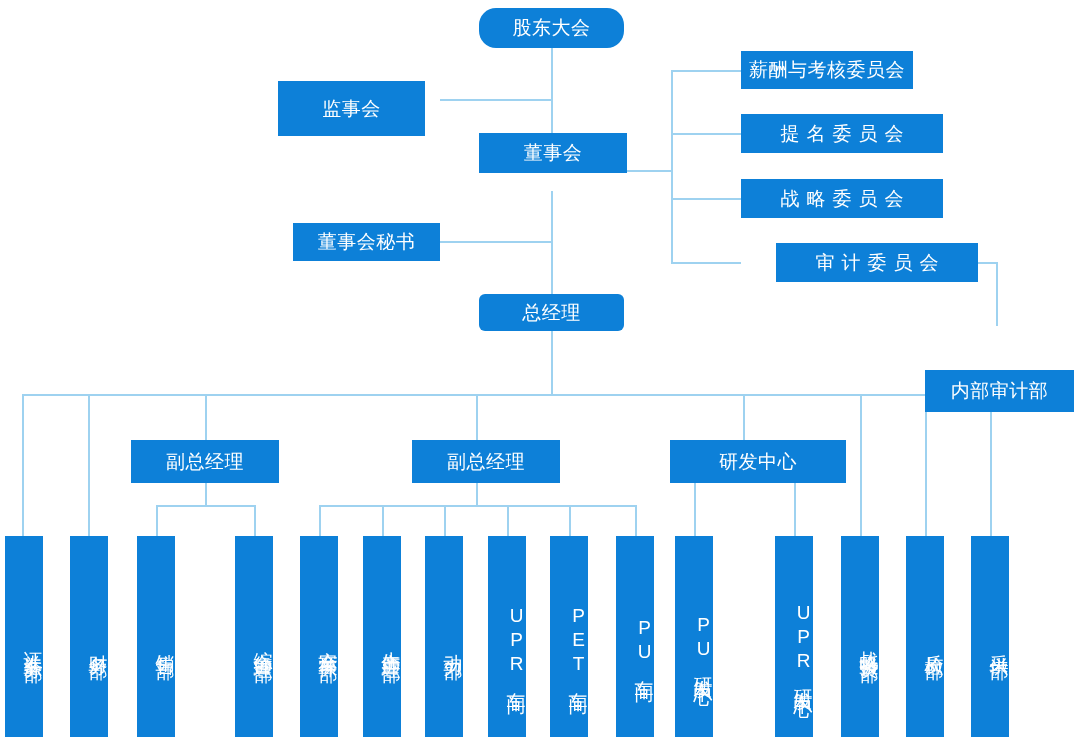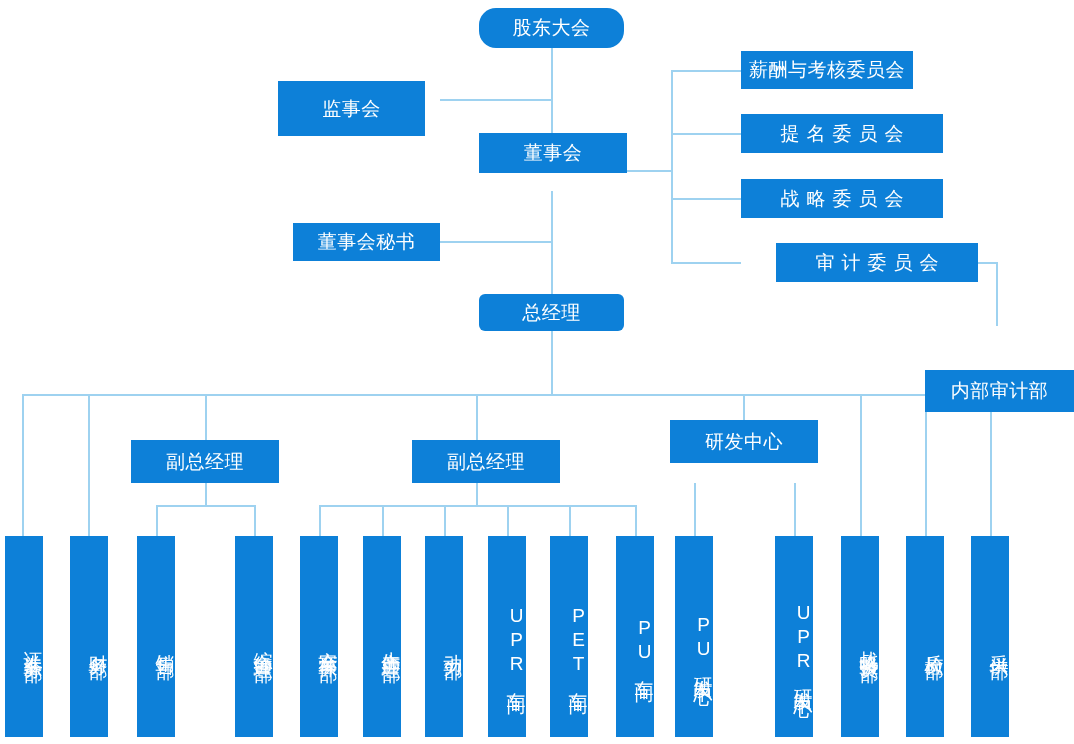--- a/index.html
+++ b/index.html
@@ -148,21 +148,21 @@
   </div>
 
   <div class="node" style="left:131px; top:440px; width:148px; height:43px;">
     <span>副总经理</span>
   </div>
 
   <div class="node" style="left:412px; top:440px; width:148px; height:43px;">
     <span>副总经理</span>
   </div>
 
-  <div class="node" style="left:670px; top:420px; width:148px; height:43px;">
+  <div class="node" style="left:670px; top:440px; width:176px; height:43px;">
     <span>研发中心</span>
   </div>
 
   <div class="node vert" style="left:5px; top:536px; width:38px; height:201px;">
     <span>证券法务部</span>
   </div>
 
   <div class="node vert" style="left:70px; top:536px; width:38px; height:201px;">
     <span>财务部</span>
   </div>

